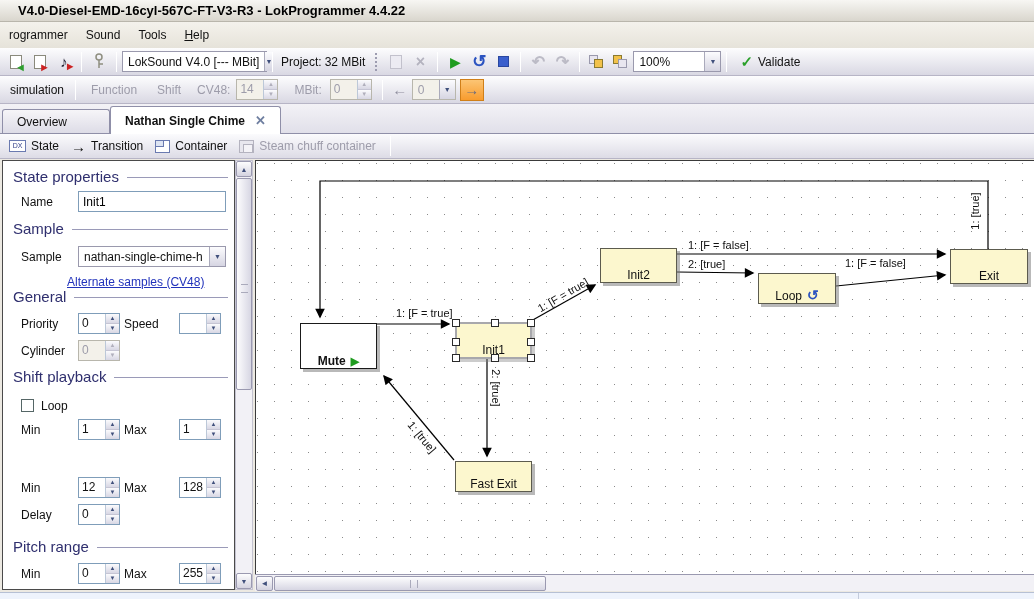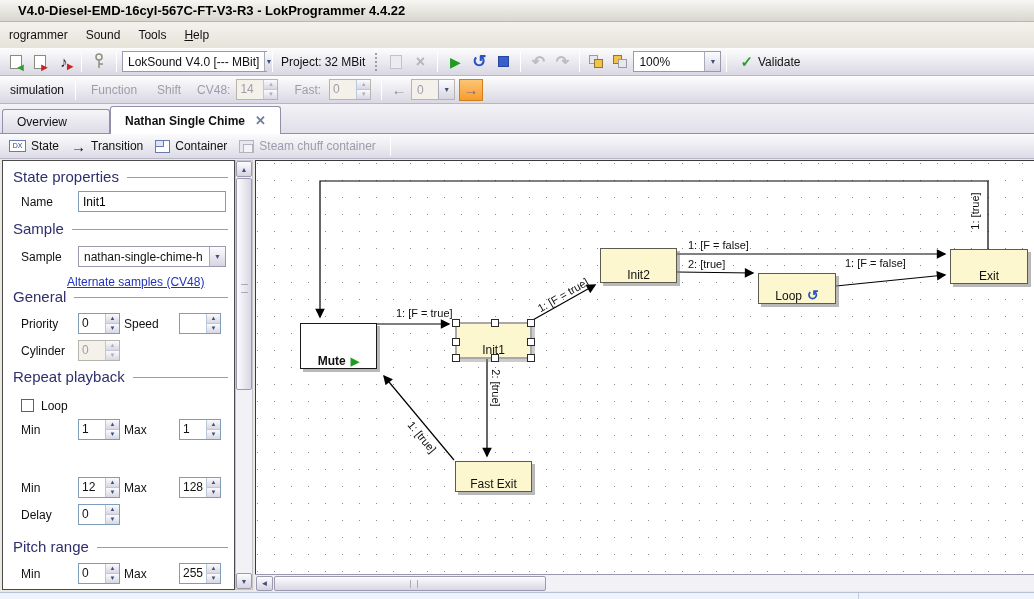--- a/index.html
+++ b/index.html
@@ -238,21 +238,21 @@
   <span class="grayed" style="padding:0 10px">Function</span>
   <span class="grayed" style="padding:0 10px">Shift</span>
   <span class="grayed" style="padding:0 6px">CV48:</span>
   <span class="spin dis">
     <span class="v">14</span>
     <span class="btns">
         <div>▲</div>
         <div>▼</div>
       </span>
   </span>
-  <span class="grayed" style="padding:0 8px 0 16px">Fast:</span>
+  <span class="grayed" style="padding:0 8px 0 16px">MBit:</span>
   <span class="spin dis">
     <span class="v">0</span>
     <span class="btns">
         <div>▲</div>
         <div>▼</div>
       </span>
   </span>
   <span class="sep" style="margin-left:10px"></span>
   <span class="arrowbtn">←</span>
   <span class="combo" style="width:44px;background:#f3f1ea;border-color:#b8b6ac">
@@ -343,21 +343,21 @@
       <span class="lab1">Cylinder</span>
       <span class="spin dis">
         <span class="v">0</span>
         <span class="btns">
             <div>▲</div>
             <div>▼</div>
           </span>
       </span>
     </div>
     <div class="hdr" style="top:206px">
-        <span class="ht">Repeat playback</span>
+        <span class="ht">Shift playback</span>
         <span class="rule"></span>
       </div>
     <div class="prow" style="top:234px">
       <span class="chk"></span>
       <span>Loop</span>
     </div>
     <div class="prow" style="top:258px">
       <span class="lab1">Min</span>
       <span class="spin">
         <span class="v">1</span>

